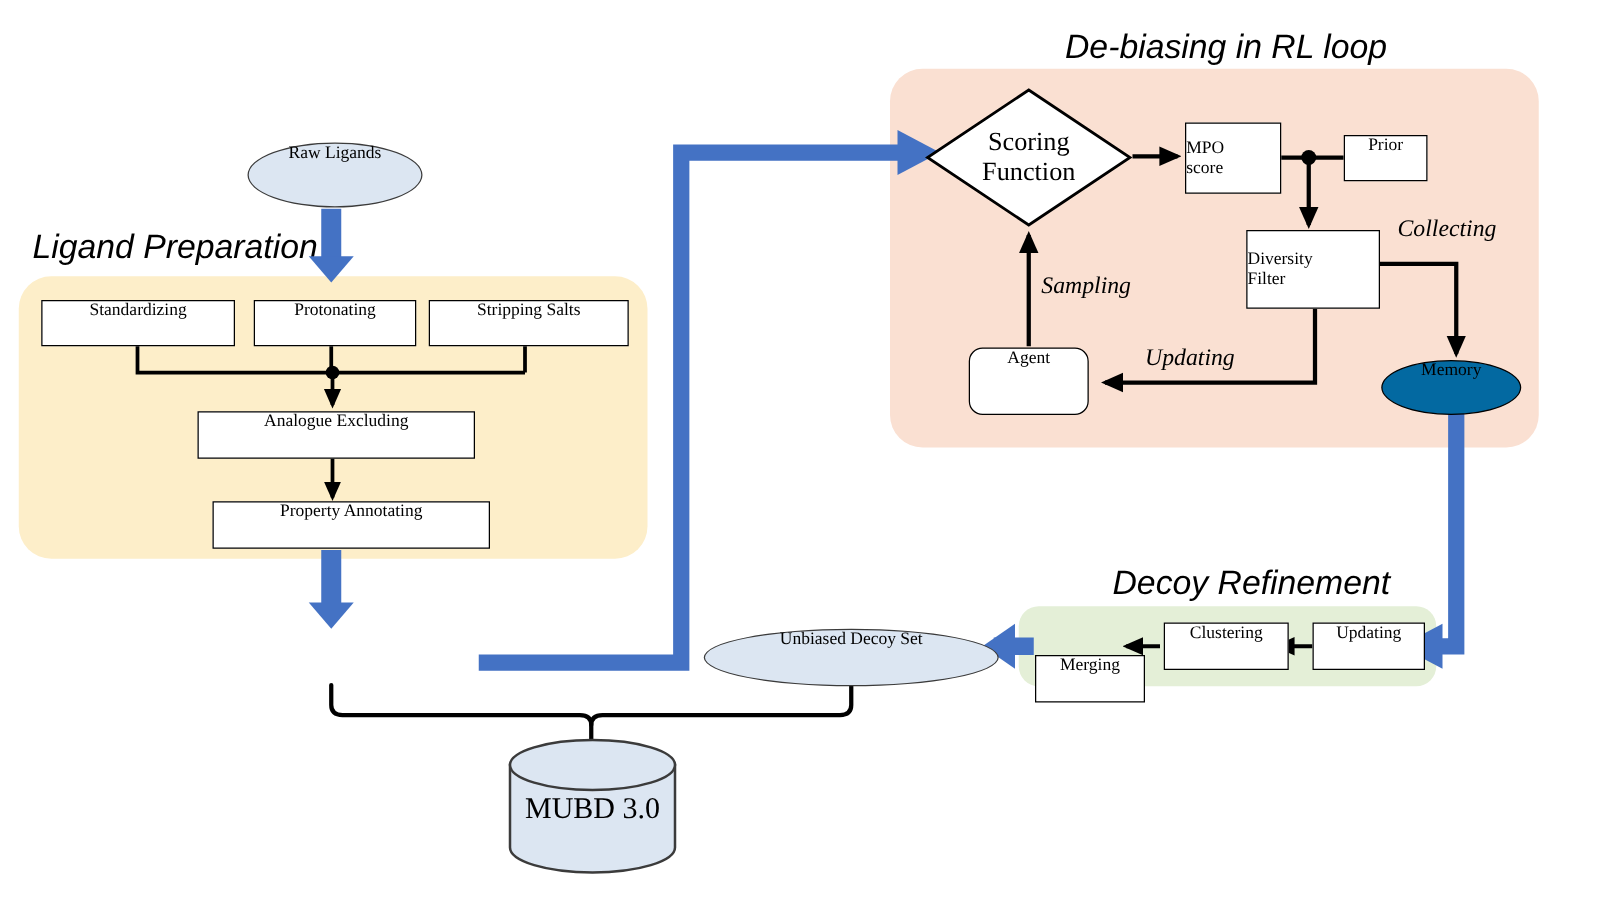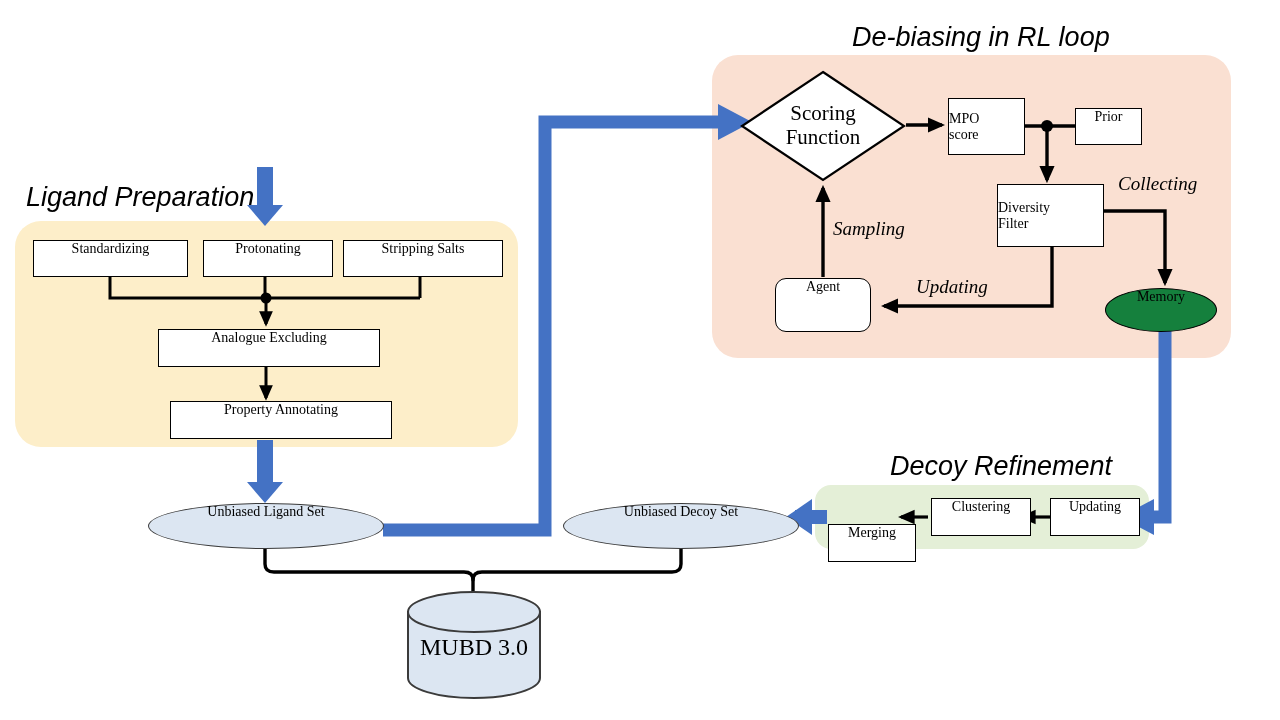--- a/index.html
+++ b/index.html
@@ -42,21 +42,21 @@
     white-space: nowrap;
   }
   .node.rounded { border-radius: 11px; }
   .node.ellipse {
     border-radius: 50%;
     background: #dce6f2;
     border: 1.4px solid #3b3b3b;
   }
   .node.ellipse-white {
     border-radius: 50%;
-    background: #15803d;
+    background: #0369a1;
     border: 1.6px solid #000000;
   }
   .diamond-wrap {
     position: absolute;
   }
   .diamond-shape {
     position: absolute;
     left: 0; top: 0;
     width: 100%; height: 100%;
   }
@@ -173,20 +173,21 @@
       <path d="M 265 548 L 265 564 Q 265 572 274 572 L 464 572 Q 473 572 473 580 L 473 594"></path>
       <path d="M 681 548 L 681 564 Q 681 572 672 572 L 482 572 Q 473 572 473 580"></path>
     </g>
 
     <g>
       <path d="M 408 612 L 408 678 A 66 20 0 0 0 540 678 L 540 612 Z" fill="#dce6f2" stroke="#3b3b3b" stroke-width="2"></path>
       <ellipse cx="474" cy="612" rx="66" ry="20" fill="#dce6f2" stroke="#3b3b3b" stroke-width="2"></ellipse>
     </g>
   </svg>
 
+  <div class="node ellipse" style="left:198px; top:114px; width:140px; height:52px;">Raw Ligands</div>
 
   <div class="node" style="left:33px; top:240px; width:155px; height:37px;">Standardizing</div>
 
   <div class="node" style="left:203px; top:240px; width:130px; height:37px;">Protonating</div>
 
   <div class="node" style="left:343px; top:240px; width:160px; height:37px;">Stripping  Salts</div>
 
   <div class="node" style="left:158px; top:329px; width:222px; height:38px;">Analogue Excluding</div>
 
   <div class="node" style="left:170px; top:401px; width:222px; height:38px;">Property Annotating</div>
@@ -224,19 +225,18 @@
   <div class="edge-label" style="left:916px; top:276px;">Updating</div>
 
   <div class="edge-label" style="left:1118px; top:173px;">Collecting</div>
 
   <div class="node" style="left:828px; top:524px; width:88px; height:38px;">Merging</div>
 
   <div class="node" style="left:931px; top:498px; width:100px; height:38px;">Clustering</div>
 
   <div class="node" style="left:1050px; top:498px; width:90px; height:38px;">Updating</div>
 
-  <div class="node ellipse" style="left:148px; top:503px; width:236px; height:46px;">Unbiased Ligand Set</div>
 
   <div class="node ellipse" style="left:563px; top:503px; width:236px; height:46px;">Unbiased Decoy Set</div>
 
   <div class="cyl-label" style="left:408px; top:634px; width:132px;">MUBD 3.0</div>
 
 </div>
 
 </body></html>

